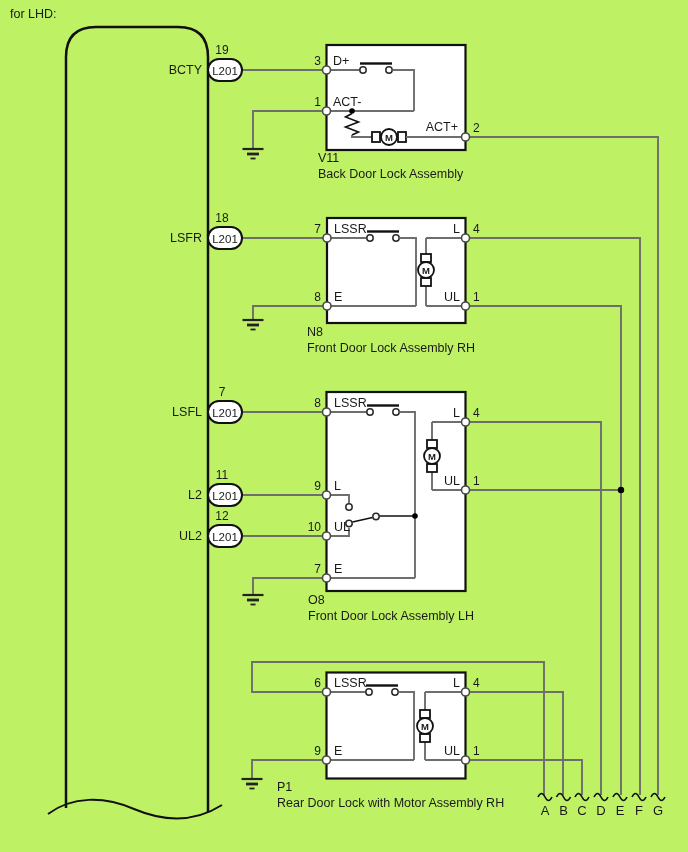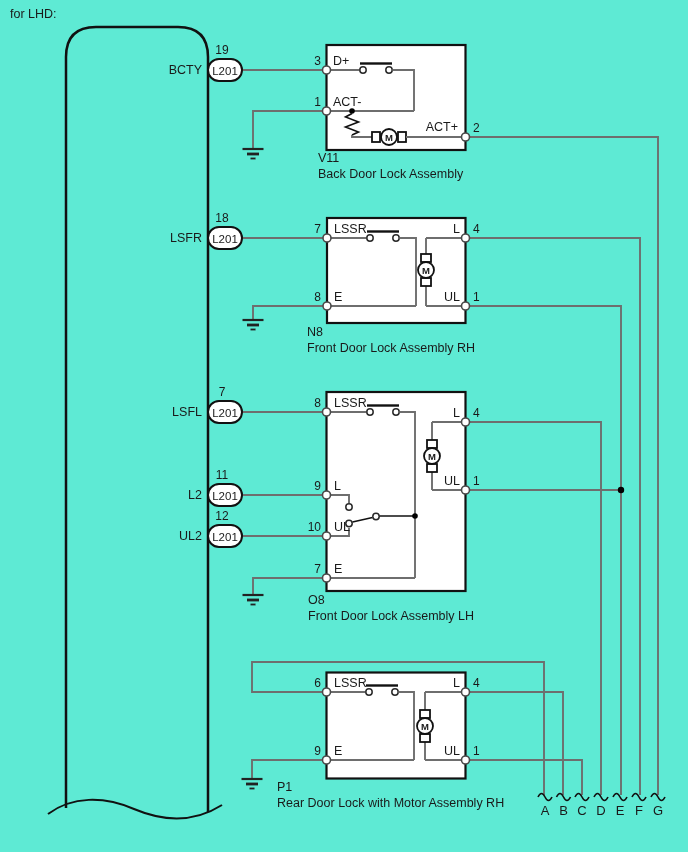--- a/index.html
+++ b/index.html
@@ -1,16 +1,16 @@
 <!DOCTYPE html>
 <html><head>
 <meta charset="utf-8">
 <style>
   html,body{margin:0;padding:0;background:#ffffff;}
-  #stage{position:relative;width:688px;height:852px;background:#5eead4;overflow:hidden;
+  #stage{position:relative;width:688px;height:852px;background:#bef264;overflow:hidden;
          font-family:"Liberation Sans", sans-serif;}
   svg{position:absolute;left:0;top:0;}
   text{fill:#1a1a1a;font-family:"Liberation Sans", sans-serif;}
   .lbl{font-size:12.5px;}
   .pin{font-size:12px;}
   .conn{font-size:11.5px;}
   .branch{font-size:13px;}
   .mtext{font-size:9.5px;font-weight:bold;}
   .wire{stroke:#6e6e6e;stroke-width:1.9;fill:none;}
   .blk{stroke:#111;stroke-width:2.2;fill:#ffffff;}

